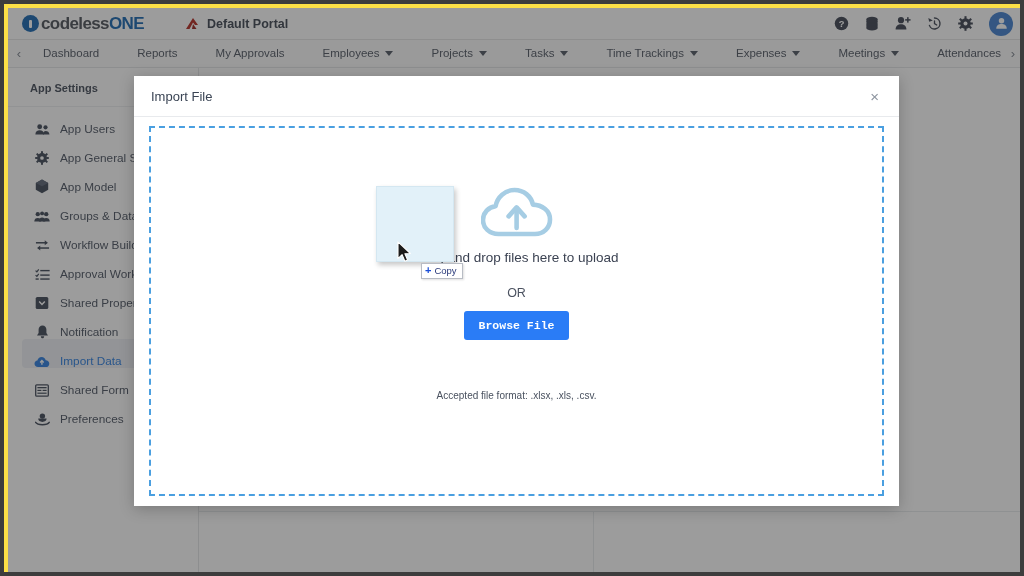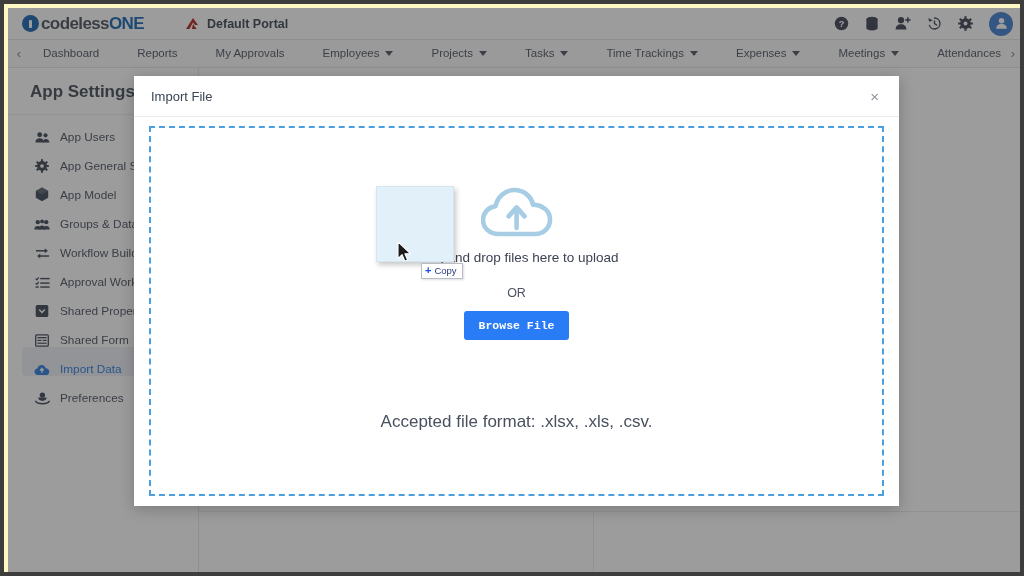--- a/index.html
+++ b/index.html
@@ -5,21 +5,21 @@
   html, body {
     margin: 0; padding: 0;
     width: 1024px; height: 576px;
     overflow: hidden;
     font-family: "Liberation Sans", sans-serif;
     background: #5a5a5a;
   }
   #screen {
     position: relative;
     width: 1024px; height: 576px;
-    background: #fef9c3;
+    background: #fde047;
     box-sizing: border-box;
     border: 4px solid #3d3d3d;
     overflow: hidden;
   }
   
   .topbar {
     position: absolute; left: 4px; top: 4px;
     width: 1016px; height: 32px;
     background: #ffffff;
     display: flex; align-items: center;
@@ -117,21 +117,21 @@
 
   
   .sidebar {
     position: absolute; left: 4px; top: 64px;
     width: 191px; height: 508px;
     background: #ffffff;
     border-right: 1px solid #e3e5e8;
     box-sizing: border-box;
   }
   .sidebar-title {
-    font-size: 17px; color: #424a57; font-weight: bold;
+    font-size: 11px; color: #424a57; font-weight: bold;
     padding: 14px 0 12px 22px;
     border-bottom: 1px solid #eceef0;
   }
   .side-item {
     display: flex; align-items: flex-end;
     height: 29px; margin: 0 8px 0 14px;
     padding-left: 12px; border-radius: 4px;
     font-size: 11.8px; color: #4a5260; cursor: pointer;
     gap: 10px;
   }
@@ -198,21 +198,21 @@
   .dz-or { font-size: 12.5px; color: #4b5260; margin-top: 21px; }
   .browse-btn {
     margin-top: 11px;
     background: #2a7cf6; color: #ffffff;
     border: none; border-radius: 3px;
     font-size: 11.5px; font-weight: bold;
     padding: 8px 15px; cursor: pointer;
     font-family: Liberation Mono, monospace;
   }
   .dz-accept {
-    font-size: 17px; color: #49515f; margin-top: 72px;
+    font-size: 10px; color: #49515f; margin-top: 50px;
   }
 
   
   .drag-ghost {
     position: absolute; left: 372px; top: 182px;
     width: 78px; height: 76px;
     background: #e2f1f9;
     border: 1px solid #d4e7f1;
     box-shadow: 2px 3px 5px rgba(0,0,0,0.22);
     box-sizing: border-box;
@@ -457,43 +457,52 @@
     <div class="side-item">
       <span class="side-ico">
         <svg width="14" height="14" viewBox="0 0 14 14">
           <rect x="0.7" y="1" width="12.6" height="12" rx="1.6" fill="#3e4756"></rect>
           <path d="M4.2 5.5 L7 8.4 L9.8 5.5" fill="none" stroke="#ffffff" stroke-width="1.5"></path>
         </svg>
       </span>
       <span class="side-label">Shared Property</span>
     </div>
 
+    <div class="side-item">
+      <span class="side-ico">
+        <svg width="13" height="14" viewBox="0 0 13 14">
+          <path d="M6.5 0.5 C8.9 0.5 10.4 2.2 10.4 4.6 L10.4 8 L12 10.4 L1 10.4 L2.6 8 L2.6 4.6 C2.6 2.2 4.1 0.5 6.5 0.5 Z" fill="#3e4756"></path>
+          <path d="M4.8 11.2 C4.8 12.4 5.5 13.3 6.5 13.3 C7.5 13.3 8.2 12.4 8.2 11.2 Z" fill="#3e4756"></path>
+        </svg>
+      </span>
+      <span class="side-label">Notification</span>
+    </div>
+
+    <div class="side-item active">
+      <span class="side-ico">
+        <svg width="16" height="12" viewBox="0 0 17 13">
+          <path d="M4.2 12 C1.9 12 0.4 10.4 0.4 8.4 C0.4 6.5 1.8 5.1 3.5 4.9 C3.9 2.6 5.8 1 8.1 1 C10.3 1 12.1 2.5 12.5 4.6 C14.6 4.7 16.4 6.1 16.4 8.3 C16.4 10.4 14.8 12 12.6 12 Z" fill="#2b7de0"></path>
+          <path d="M8.4 9.6 L8.4 5.4" stroke="#ffffff" stroke-width="1.5"></path>
+          <path d="M6.5 7 L8.4 4.9 L10.3 7" fill="none" stroke="#ffffff" stroke-width="1.5"></path>
+        </svg>
+      </span>
+      <span class="side-label">Import Data</span>
+    </div>
 
     <div class="side-item">
       <span class="side-ico">
         <svg width="14" height="13" viewBox="0 0 14 13">
           <rect x="0.7" y="0.8" width="12.6" height="11.4" rx="1" fill="none" stroke="#3e4756" stroke-width="1.3"></rect>
           <rect x="2.4" y="3" width="9.2" height="1.3" fill="#3e4756"></rect>
           <rect x="2.4" y="5.8" width="4" height="1.2" fill="#3e4756"></rect>
           <rect x="7.6" y="5.8" width="4" height="1.2" fill="#3e4756"></rect>
           <rect x="2.4" y="8.6" width="9.2" height="1.2" fill="#3e4756"></rect>
         </svg>
       </span>
       <span class="side-label">Shared Form</span>
-    </div>
-
-    <div class="side-item active">
-      <span class="side-ico">
-        <svg width="16" height="12" viewBox="0 0 17 13">
-          <path d="M4.2 12 C1.9 12 0.4 10.4 0.4 8.4 C0.4 6.5 1.8 5.1 3.5 4.9 C3.9 2.6 5.8 1 8.1 1 C10.3 1 12.1 2.5 12.5 4.6 C14.6 4.7 16.4 6.1 16.4 8.3 C16.4 10.4 14.8 12 12.6 12 Z" fill="#2b7de0"></path>
-          <path d="M8.4 9.6 L8.4 5.4" stroke="#ffffff" stroke-width="1.5"></path>
-          <path d="M6.5 7 L8.4 4.9 L10.3 7" fill="none" stroke="#ffffff" stroke-width="1.5"></path>
-        </svg>
-      </span>
-      <span class="side-label">Import Data</span>
     </div>
 
     <div class="side-item">
       <span class="side-ico">
         <svg width="15" height="13" viewBox="0 0 15 13">
           <circle cx="7.4" cy="3.1" r="2.7" fill="#3e4756"></circle>
           <path d="M3.2 5.6 C3.2 7.8 5 8.9 7.4 8.9 C9.8 8.9 11.6 7.8 11.6 5.6" fill="#3e4756"></path>
           <path d="M0.6 9.4 C2.6 12.4 12.2 12.4 14.2 9.4" fill="none" stroke="#3e4756" stroke-width="1.5" stroke-linecap="round"></path>
         </svg>
       </span>

